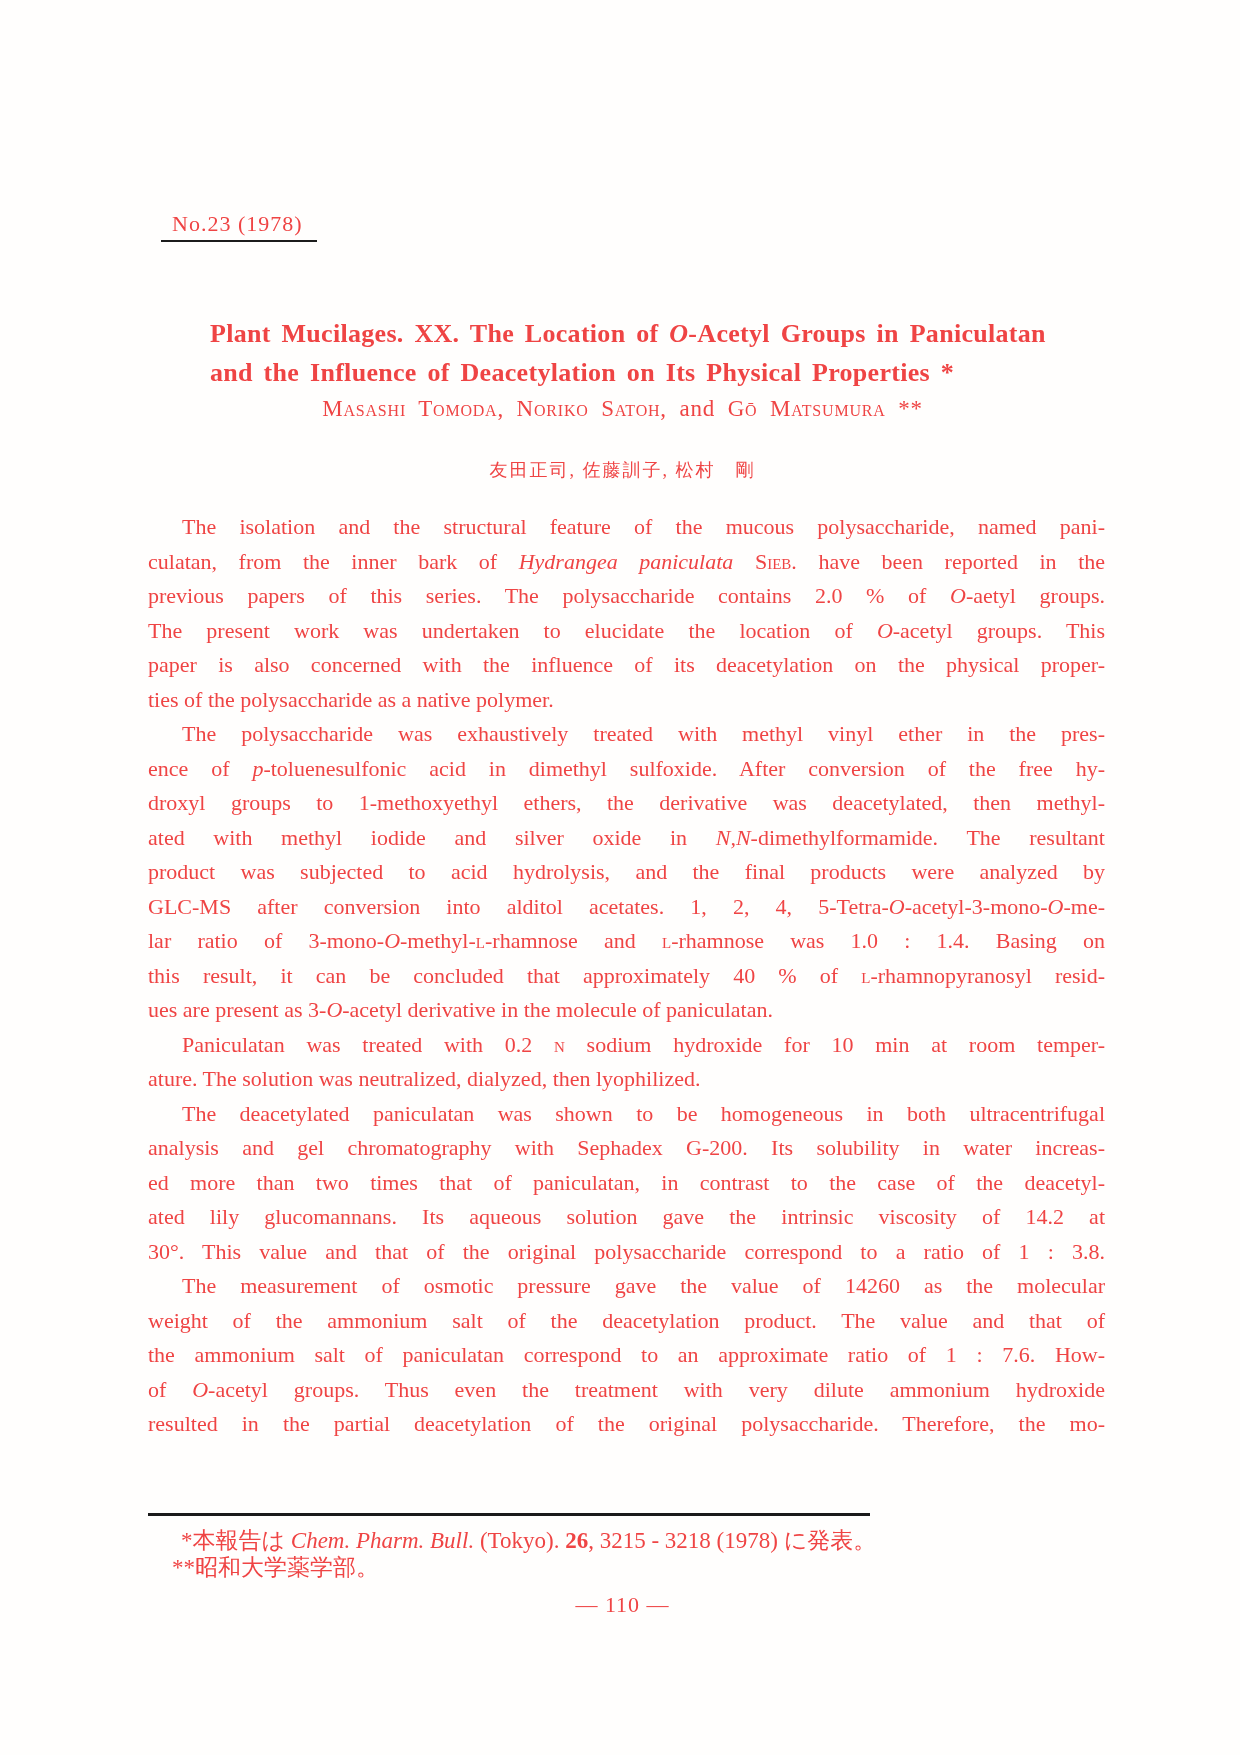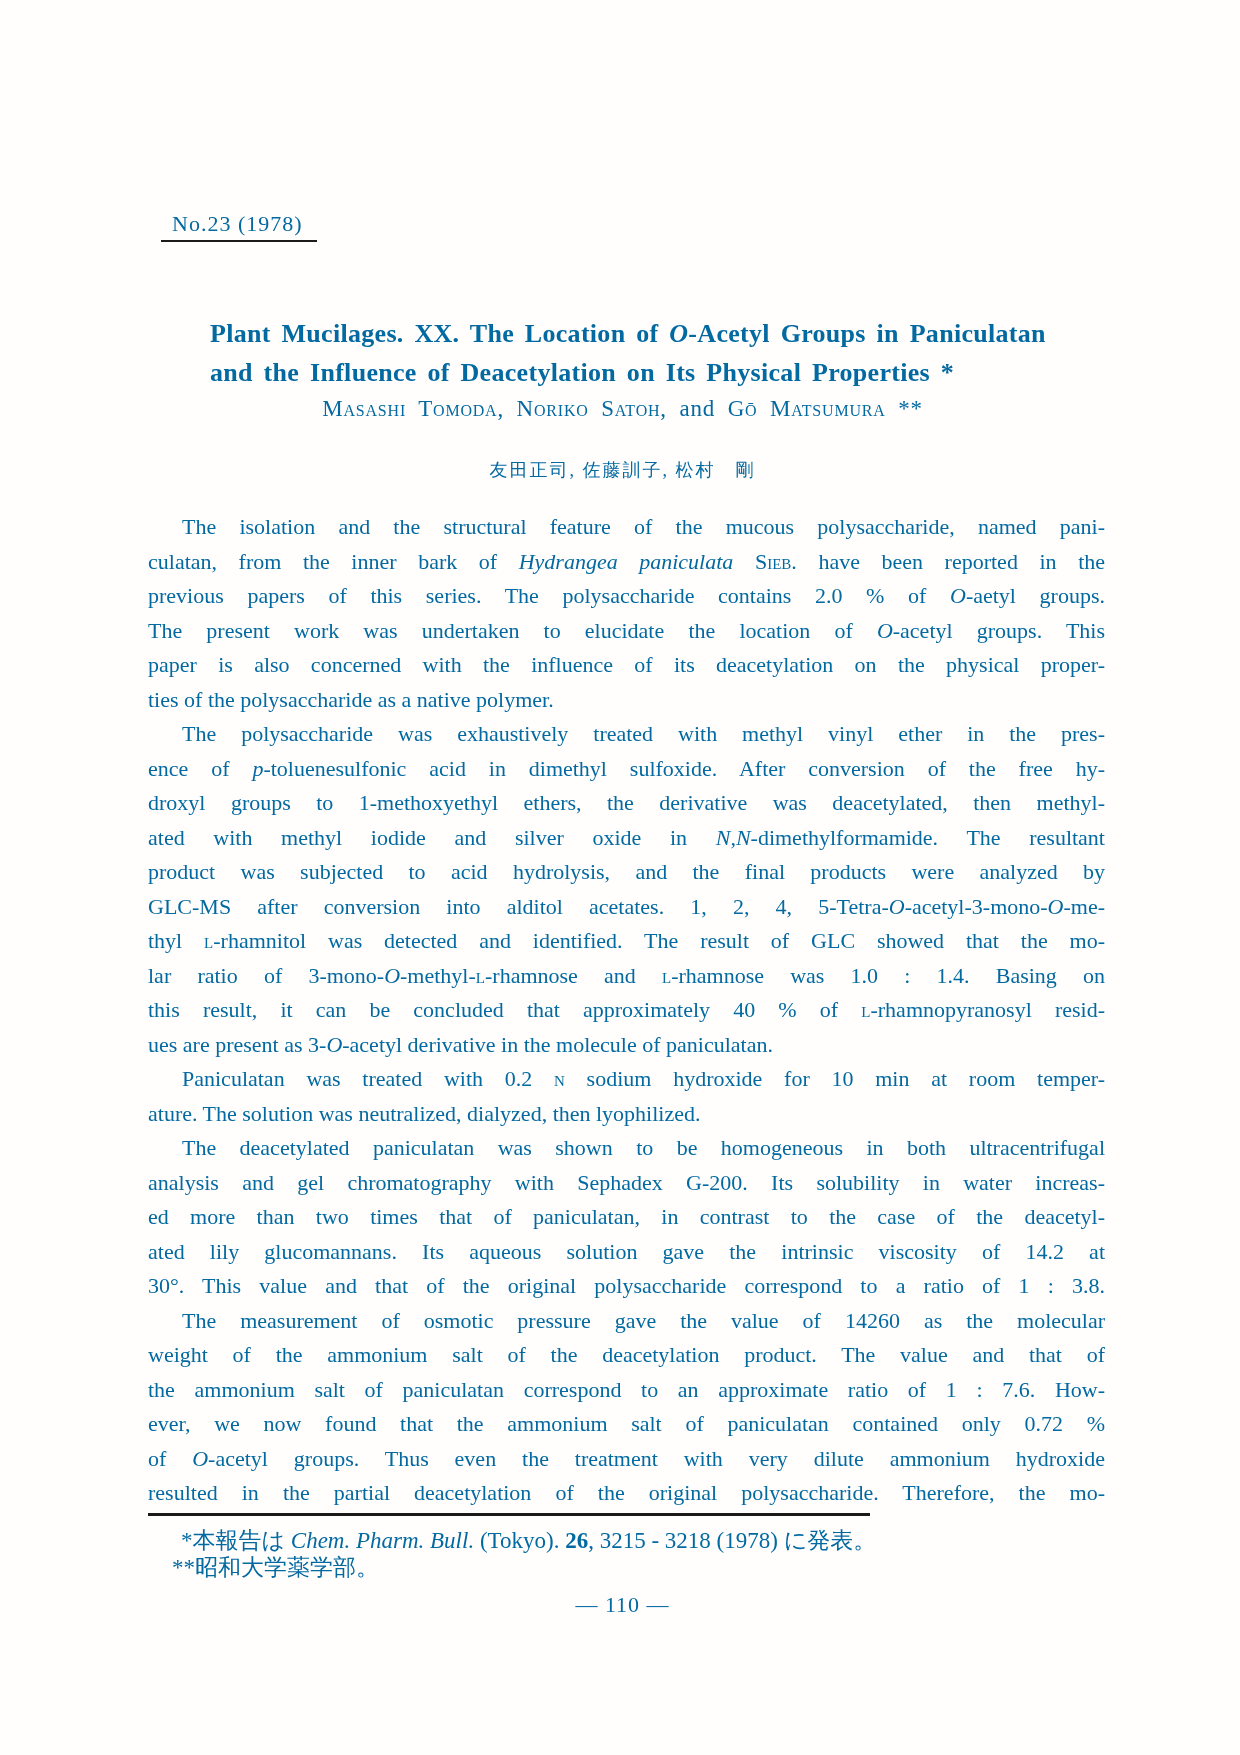--- a/index.html
+++ b/index.html
@@ -5,21 +5,21 @@
   html, body {
     margin: 0;
     padding: 0;
     background: #ffffff;
   }
   .page {
     position: relative;
     width: 1240px;
     height: 1755px;
     background: #fffefd;
-    color: #0369a1;
+    color: #ef4444;
     font-family: "Liberation Serif", "DejaVu Serif", serif;
     overflow: hidden;
   }
   .issue-header {
     position: absolute;
     left: 161px;
     top: 211px;
     font-size: 22px;
     letter-spacing: 1px;
     padding: 0 14px 3px 11px;
@@ -132,41 +132,39 @@
         <div class="bodyline"><span class="seg ">paper is also concerned with the influence of its deacetylation on the physical proper-</span></div>
         <div class="bodyline lastline"><span class="seg ">ties of the polysaccharide as a native polymer.</span></div>
       </div>
     <div class="para">
         <div class="bodyline indent"><span class="seg ">The polysaccharide was exhaustively treated with methyl vinyl ether in the pres-</span></div>
         <div class="bodyline"><span class="seg ">ence of </span><span class="seg i">p</span><span class="seg ">-toluenesulfonic acid in dimethyl sulfoxide. After conversion of the free hy-</span></div>
         <div class="bodyline"><span class="seg ">droxyl groups to 1-methoxyethyl ethers, the derivative was deacetylated, then methyl-</span></div>
         <div class="bodyline"><span class="seg ">ated with methyl iodide and silver oxide in </span><span class="seg i">N,N</span><span class="seg ">-dimethylformamide. The resultant</span></div>
         <div class="bodyline"><span class="seg ">product was subjected to acid hydrolysis, and the final products were analyzed by</span></div>
         <div class="bodyline"><span class="seg ">GLC-MS after conversion into alditol acetates. 1, 2, 4, 5-Tetra-</span><span class="seg i">O</span><span class="seg ">-acetyl-3-mono-</span><span class="seg i">O</span><span class="seg ">-me-</span></div>
-        <div class="bodyline"><span class="seg ">thyl </span><span class="seg scs">L</span><span class="seg ">-rhamnitol was detected and identified. The result of GLC showed that the mo-</span></div>
         <div class="bodyline"><span class="seg ">lar ratio of 3-mono-</span><span class="seg i">O</span><span class="seg ">-methyl-</span><span class="seg scs">L</span><span class="seg ">-rhamnose and </span><span class="seg scs">L</span><span class="seg ">-rhamnose was 1.0 : 1.4. Basing on</span></div>
         <div class="bodyline"><span class="seg ">this result, it can be concluded that approximately 40 % of </span><span class="seg scs">L</span><span class="seg ">-rhamnopyranosyl resid-</span></div>
         <div class="bodyline lastline"><span class="seg ">ues are present as 3-</span><span class="seg i">O</span><span class="seg ">-acetyl derivative in the molecule of paniculatan.</span></div>
       </div>
     <div class="para">
         <div class="bodyline indent"><span class="seg ">Paniculatan was treated with 0.2 </span><span class="seg scs">N</span><span class="seg "> sodium hydroxide for 10 min at room temper-</span></div>
         <div class="bodyline lastline"><span class="seg ">ature. The solution was neutralized, dialyzed, then lyophilized.</span></div>
       </div>
     <div class="para">
         <div class="bodyline indent"><span class="seg ">The deacetylated paniculatan was shown to be homogeneous in both ultracentrifugal</span></div>
         <div class="bodyline"><span class="seg ">analysis and gel chromatography with Sephadex G-200. Its solubility in water increas-</span></div>
         <div class="bodyline"><span class="seg ">ed more than two times that of paniculatan, in contrast to the case of the deacetyl-</span></div>
         <div class="bodyline"><span class="seg ">ated lily glucomannans. Its aqueous solution gave the intrinsic viscosity of 14.2 at</span></div>
         <div class="bodyline"><span class="seg ">30°. This value and that of the original polysaccharide correspond to a ratio of 1 : 3.8.</span></div>
       </div>
     <div class="para">
         <div class="bodyline indent"><span class="seg ">The measurement of osmotic pressure gave the value of 14260 as the molecular</span></div>
         <div class="bodyline"><span class="seg ">weight of the ammonium salt of the deacetylation product. The value and that of</span></div>
         <div class="bodyline"><span class="seg ">the ammonium salt of paniculatan correspond to an approximate ratio of 1 : 7.6. How-</span></div>
-        <div class="bodyline"><span class="seg ">ever, we now found that the ammonium salt of paniculatan contained only 0.72 %</span></div>
         <div class="bodyline"><span class="seg ">of </span><span class="seg i">O</span><span class="seg ">-acetyl groups. Thus even the treatment with very dilute ammonium hydroxide</span></div>
         <div class="bodyline"><span class="seg ">resulted in the partial deacetylation of the original polysaccharide. Therefore, the mo-</span></div>
       </div>
   </div>
 
   <div class="footnote-rule"></div>
 
   <div class="footnotes">
     <div class="footnote fn1"><span class="seg ">*本報告は </span><span class="seg i">Chem. Pharm. Bull.</span><span class="seg "> (Tokyo). </span><span class="seg b">26</span><span class="seg ">, 3215 - 3218 (1978) に発表。</span></div>
     <div class="footnote fn2"><span class="seg ">**昭和大学薬学部。</span></div>

